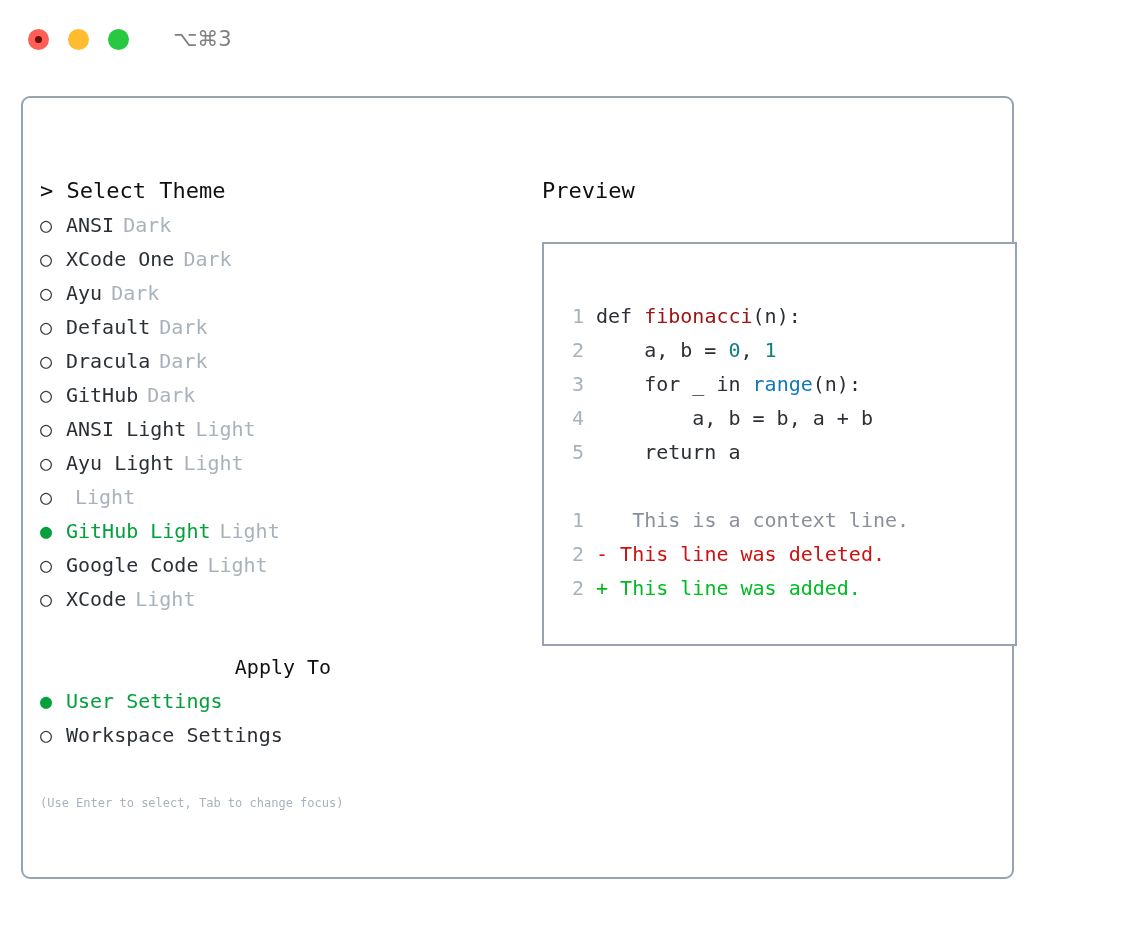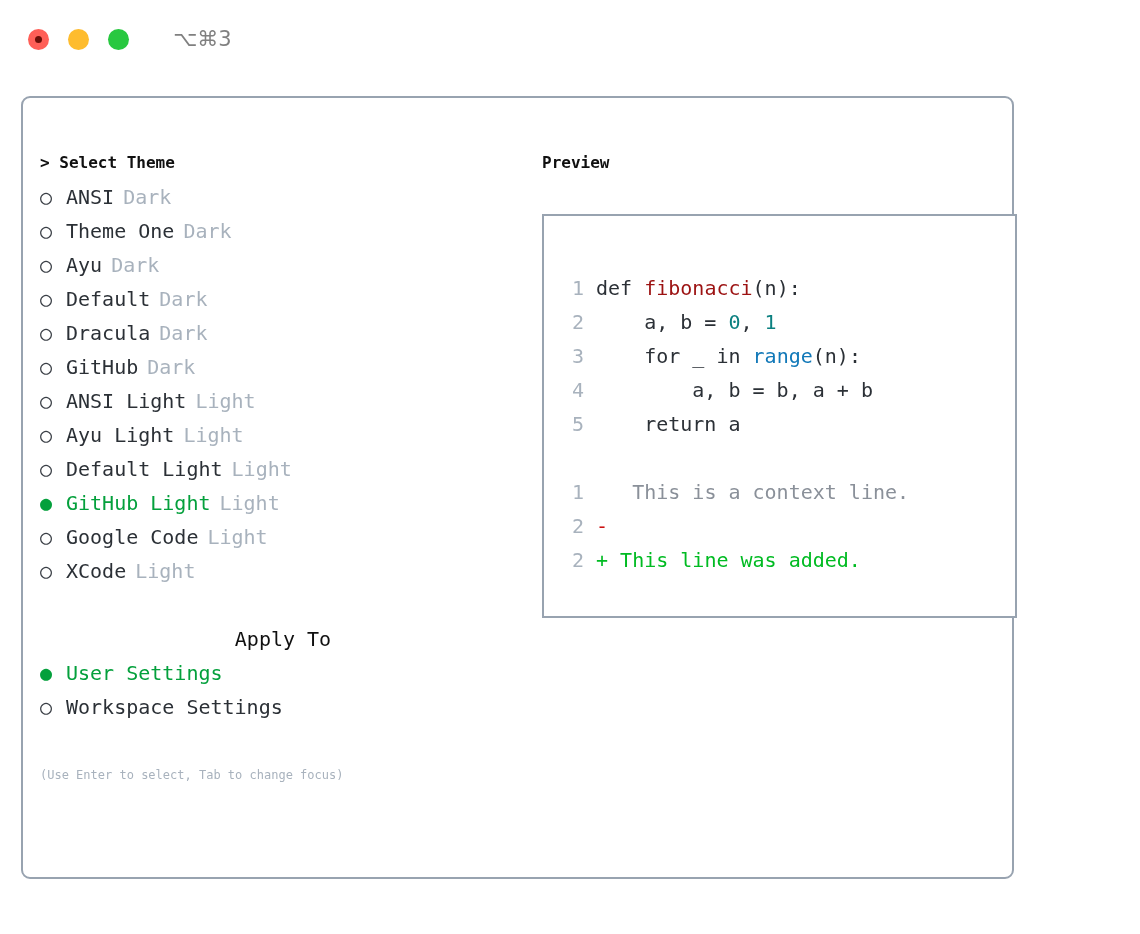--- a/index.html
+++ b/index.html
@@ -88,25 +88,26 @@
 
   
   #left-pane {
     position: absolute;
     left: 17px;
     top: 48px;
     width: 460px;
   }
 
   .pane-title {
-    font-size: 16px;
-    font-weight: bold;
+    font-size: 22px;
+    font-weight: normal;
     color: #101010;
     line-height: 34px;
     white-space: pre;
+    margin-top: 28px;
   }
 
   .theme-list {
     margin-top: 0px;
   }
 
   .opt-row {
     display: flex;
     align-items: baseline;
     line-height: 34px;
@@ -217,28 +218,28 @@
 
   <div id="main-card">
     <div id="card-body">
 
       <div id="left-pane">
 
         <div class="pane-title">&gt; Select Theme</div>
 
         <div class="theme-list" id="theme-list">
             <div class="opt-row"><span class="marker">○</span><span class="opt-label">ANSI</span><span class="opt-tag">Dark</span></div>
-            <div class="opt-row"><span class="marker">○</span><span class="opt-label">Theme One</span><span class="opt-tag">Dark</span></div>
+            <div class="opt-row"><span class="marker">○</span><span class="opt-label">XCode One</span><span class="opt-tag">Dark</span></div>
             <div class="opt-row"><span class="marker">○</span><span class="opt-label">Ayu</span><span class="opt-tag">Dark</span></div>
             <div class="opt-row"><span class="marker">○</span><span class="opt-label">Default</span><span class="opt-tag">Dark</span></div>
             <div class="opt-row"><span class="marker">○</span><span class="opt-label">Dracula</span><span class="opt-tag">Dark</span></div>
             <div class="opt-row"><span class="marker">○</span><span class="opt-label">GitHub</span><span class="opt-tag">Dark</span></div>
             <div class="opt-row"><span class="marker">○</span><span class="opt-label">ANSI Light</span><span class="opt-tag">Light</span></div>
             <div class="opt-row"><span class="marker">○</span><span class="opt-label">Ayu Light</span><span class="opt-tag">Light</span></div>
-            <div class="opt-row"><span class="marker">○</span><span class="opt-label">Default Light</span><span class="opt-tag">Light</span></div>
+            <div class="opt-row"><span class="marker">○</span><span class="opt-tag">Light</span></div>
             <div class="opt-row selected"><span class="marker selected">●</span><span class="opt-label">GitHub Light</span><span class="opt-tag">Light</span></div>
             <div class="opt-row"><span class="marker">○</span><span class="opt-label">Google Code</span><span class="opt-tag">Light</span></div>
             <div class="opt-row"><span class="marker">○</span><span class="opt-label">XCode</span><span class="opt-tag">Light</span></div>
           </div>
 
         <div class="section-gap"></div>
 
         <div class="apply-head">Apply To</div>
 
         <div id="apply-list">
@@ -256,21 +257,21 @@
           <div id="code-block">
               <div class="code-line"><span class="ln">1</span><span class="code-txt"><span class="tok-plain">def </span><span class="tok-fn">fibonacci</span><span class="tok-plain">(n):</span></span></div>
               <div class="code-line"><span class="ln">2</span><span class="code-txt"><span class="tok-plain">    a, b = </span><span class="tok-num">0</span><span class="tok-plain">, </span><span class="tok-num">1</span></span></div>
               <div class="code-line"><span class="ln">3</span><span class="code-txt"><span class="tok-plain">    for _ in </span><span class="tok-call">range</span><span class="tok-plain">(n):</span></span></div>
               <div class="code-line"><span class="ln">4</span><span class="code-txt"><span class="tok-plain">        a, b = b, a + b</span></span></div>
               <div class="code-line"><span class="ln">5</span><span class="code-txt"><span class="tok-plain">    return a</span></span></div>
             </div>
           <div class="blank-line"></div>
           <div id="diff-block">
               <div class="code-line"><span class="ln">1</span><span class="diff-ctx"> </span><span class="diff-ctx">  This is a context line.</span></div>
-              <div class="code-line"><span class="ln">2</span><span class="diff-del">-</span></div>
+              <div class="code-line"><span class="ln">2</span><span class="diff-del">-</span><span class="diff-del"> This line was deleted.</span></div>
               <div class="code-line"><span class="ln">2</span><span class="diff-add">+</span><span class="diff-add"> This line was added.</span></div>
             </div>
         </div>
       </div>
 
     </div>
   </div>
 </div>
 
 </body></html>

